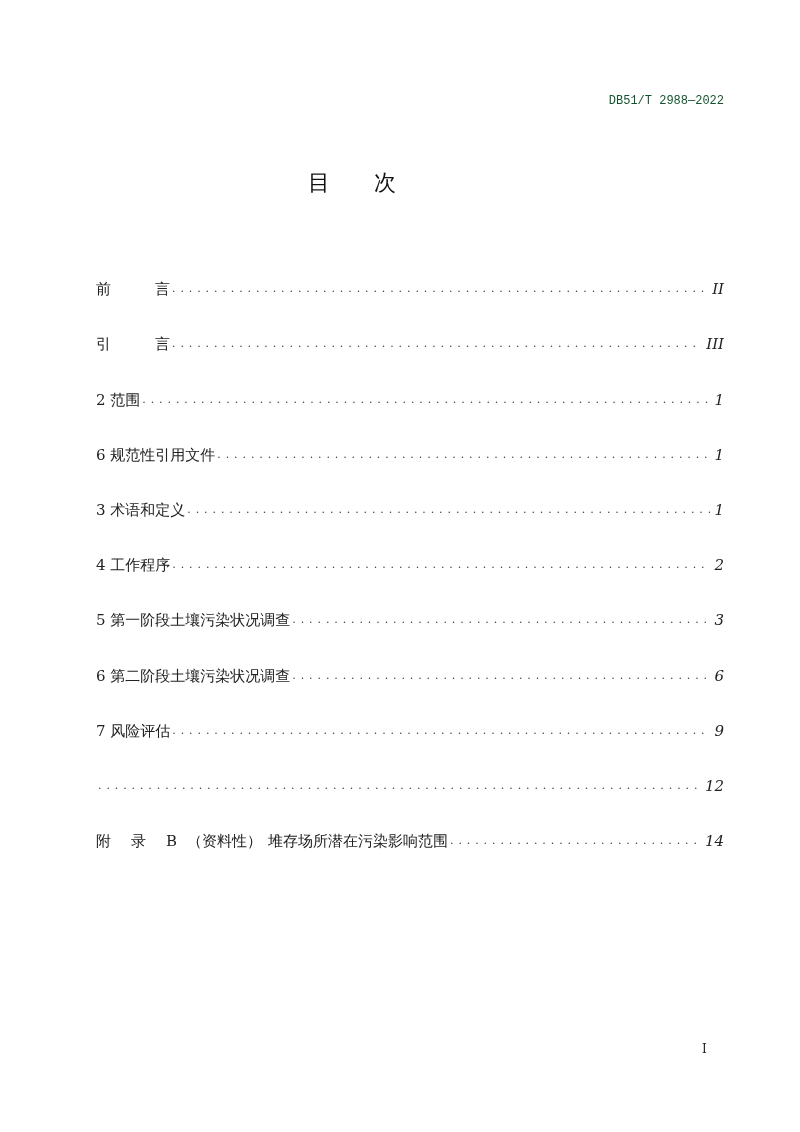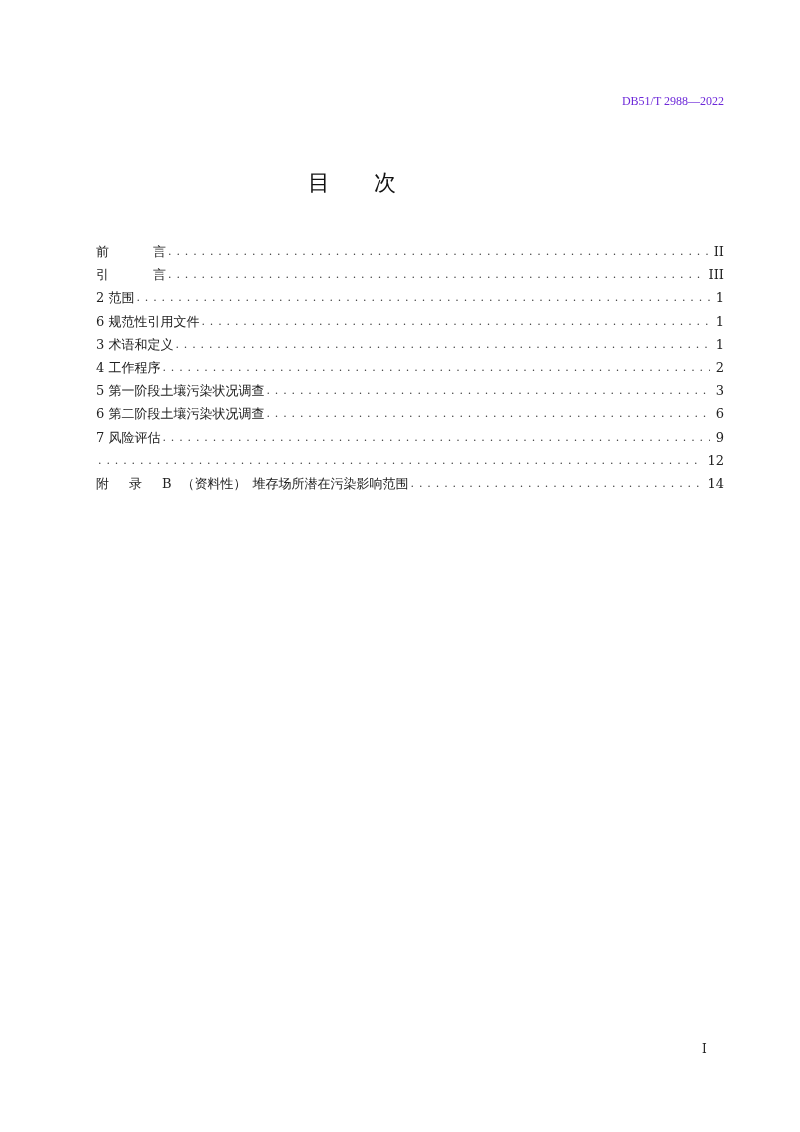--- a/index.html
+++ b/index.html
@@ -12,24 +12,24 @@
       height: 1132px;
       position: relative;
       overflow: hidden;
       font-family: "DejaVu Serif", "Liberation Serif", serif;
       color: #222222;
     }
     .doc-id {
       position: absolute;
       top: 94px;
       right: 76px;
-      font-family: Liberation Serif, serif;
+      font-family: Liberation Mono, monospace;
       font-size: 12px;
       letter-spacing: 0px;
-      color: #6d28d9;
+      color: #14532d;
     }
     .toc-title {
       position: absolute;
       top: 168px;
       left: 0;
       width: 704px;
       text-align: center;
       font-family: "DejaVu Sans", "Liberation Sans", sans-serif;
       font-size: 22px;
       color: #111111;
@@ -37,25 +37,26 @@
     .toc-title span { display: inline-block; }
     .toc-title .gap { width: 44px; }
     .toc {
       position: absolute;
       top: 243px;
       left: 96px;
       width: 628px;
     }
     .toc-row {
       display: flex;
-      align-items: flex-start;
+      align-items: flex-end;
       height: 23.2px;
-      font-size: 13px;
+      font-size: 15px;
       line-height: 18px;
       white-space: nowrap;
+      margin-top: 32px;
     }
     .toc-label {
       flex: 0 0 auto;
       color: #222222;
     }
     .toc-label .sp { display: inline-block; }
     .toc-dots {
       flex: 1 1 auto;
       overflow: hidden;
       margin: 0 4px 0 2px;
@@ -66,20 +67,21 @@
     .toc-dots::before {
       content: ". . . . . . . . . . . . . . . . . . . . . . . . . . . . . . . . . . . . . . . . . . . . . . . . . . . . . . . . . . . . . . . . . . . . . . . . . . . . . . . . . . . . . . . . . . . . . . . . . . . . . . . . . . . . . . . . . . . . . . . . . . . . . . . .";
       letter-spacing: 0px;
       word-spacing: 1.4px;
     }
     .toc-page {
       flex: 0 0 auto;
       text-align: right;
       min-width: 10px;
       color: #222222;
+      font-style: italic;
     }
     .page-footer {
       position: absolute;
       top: 1042px;
       left: 702px;
       font-size: 12px;
       color: #222222;
     }
   </style>
 </head>

